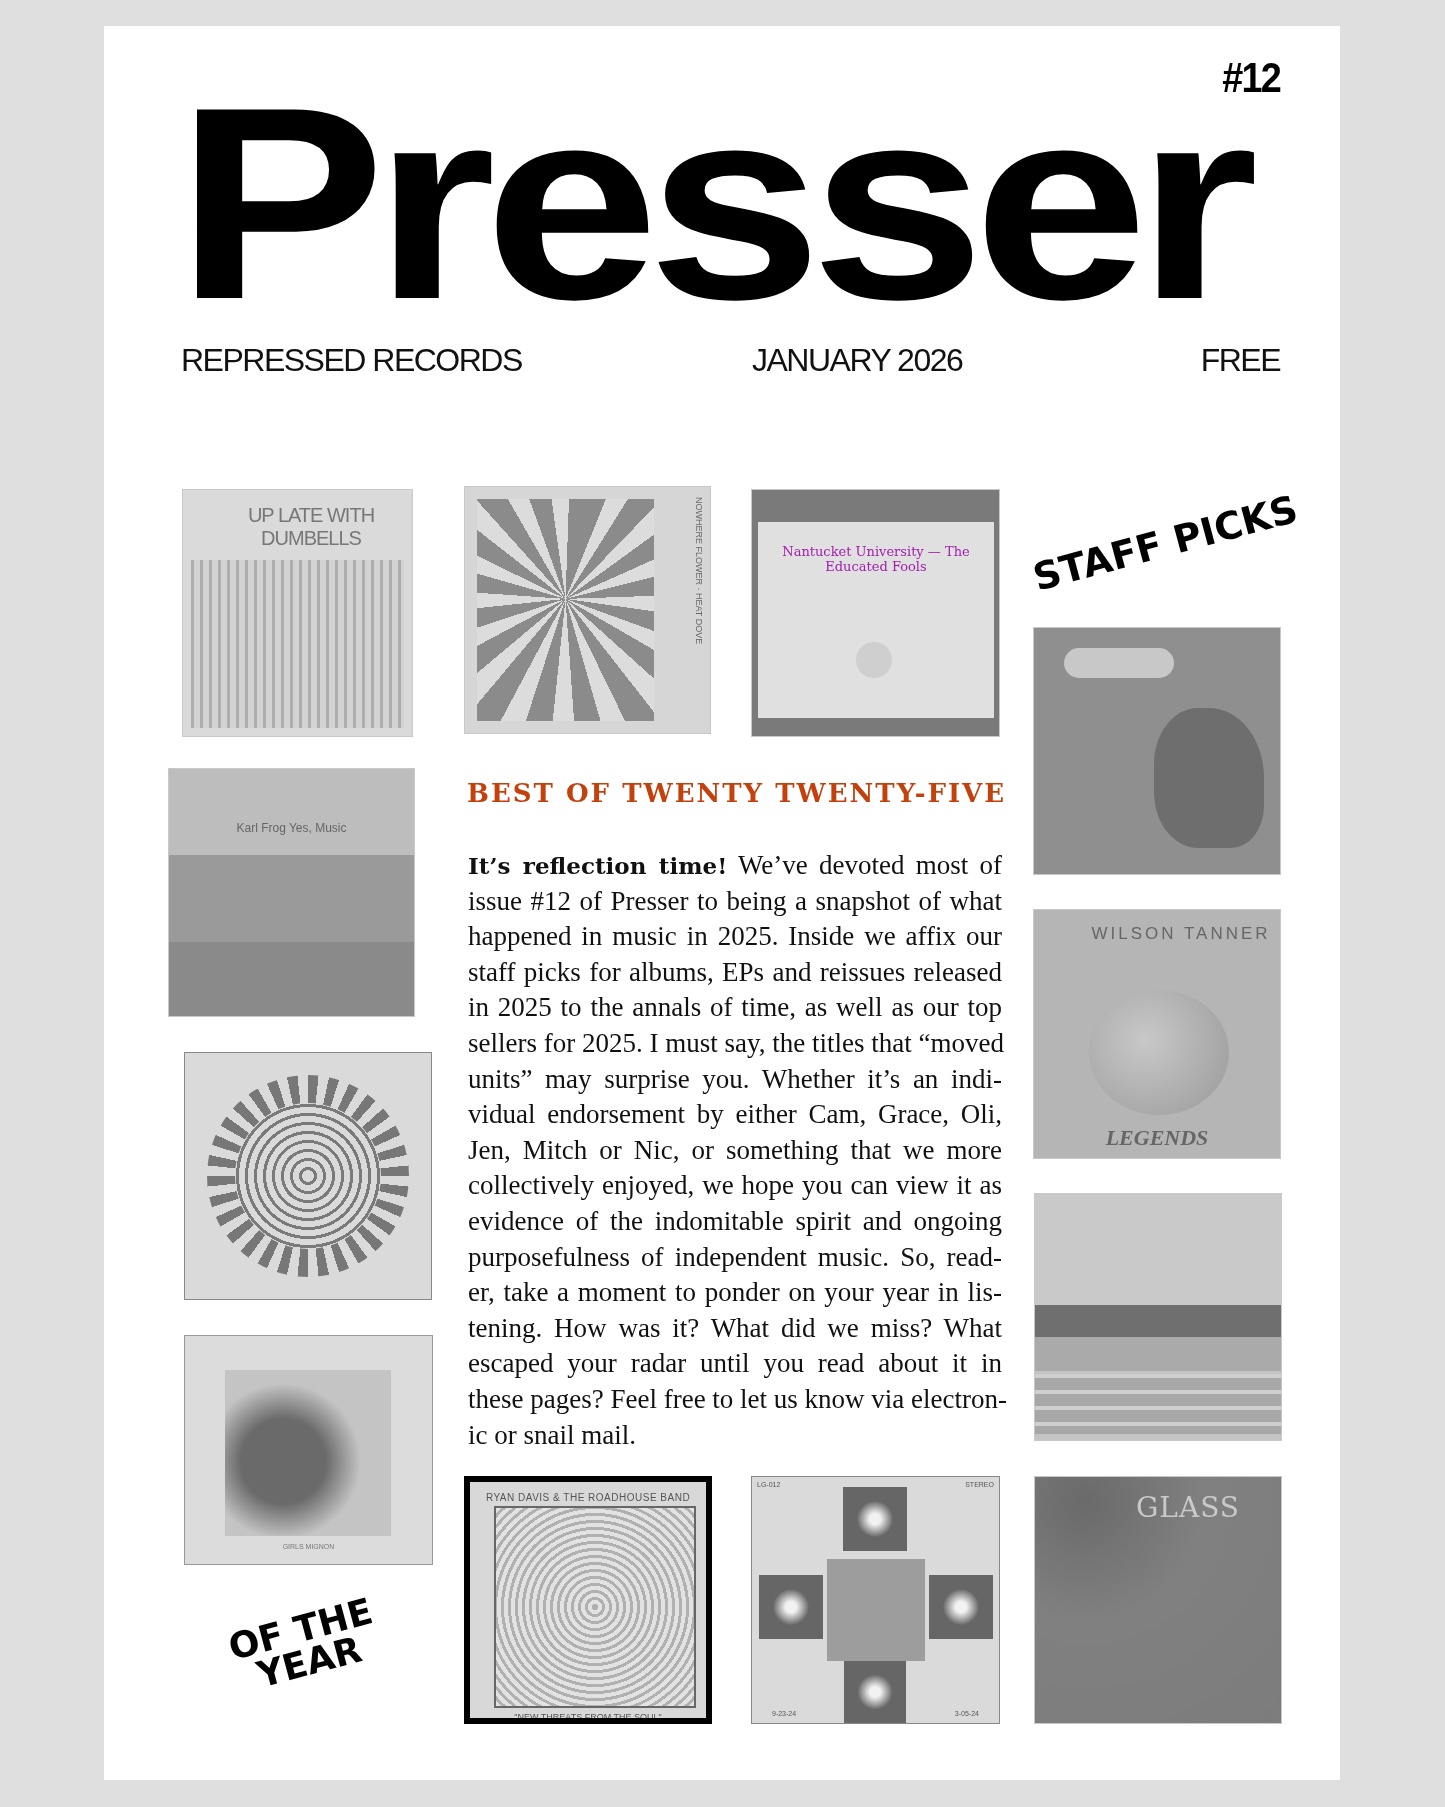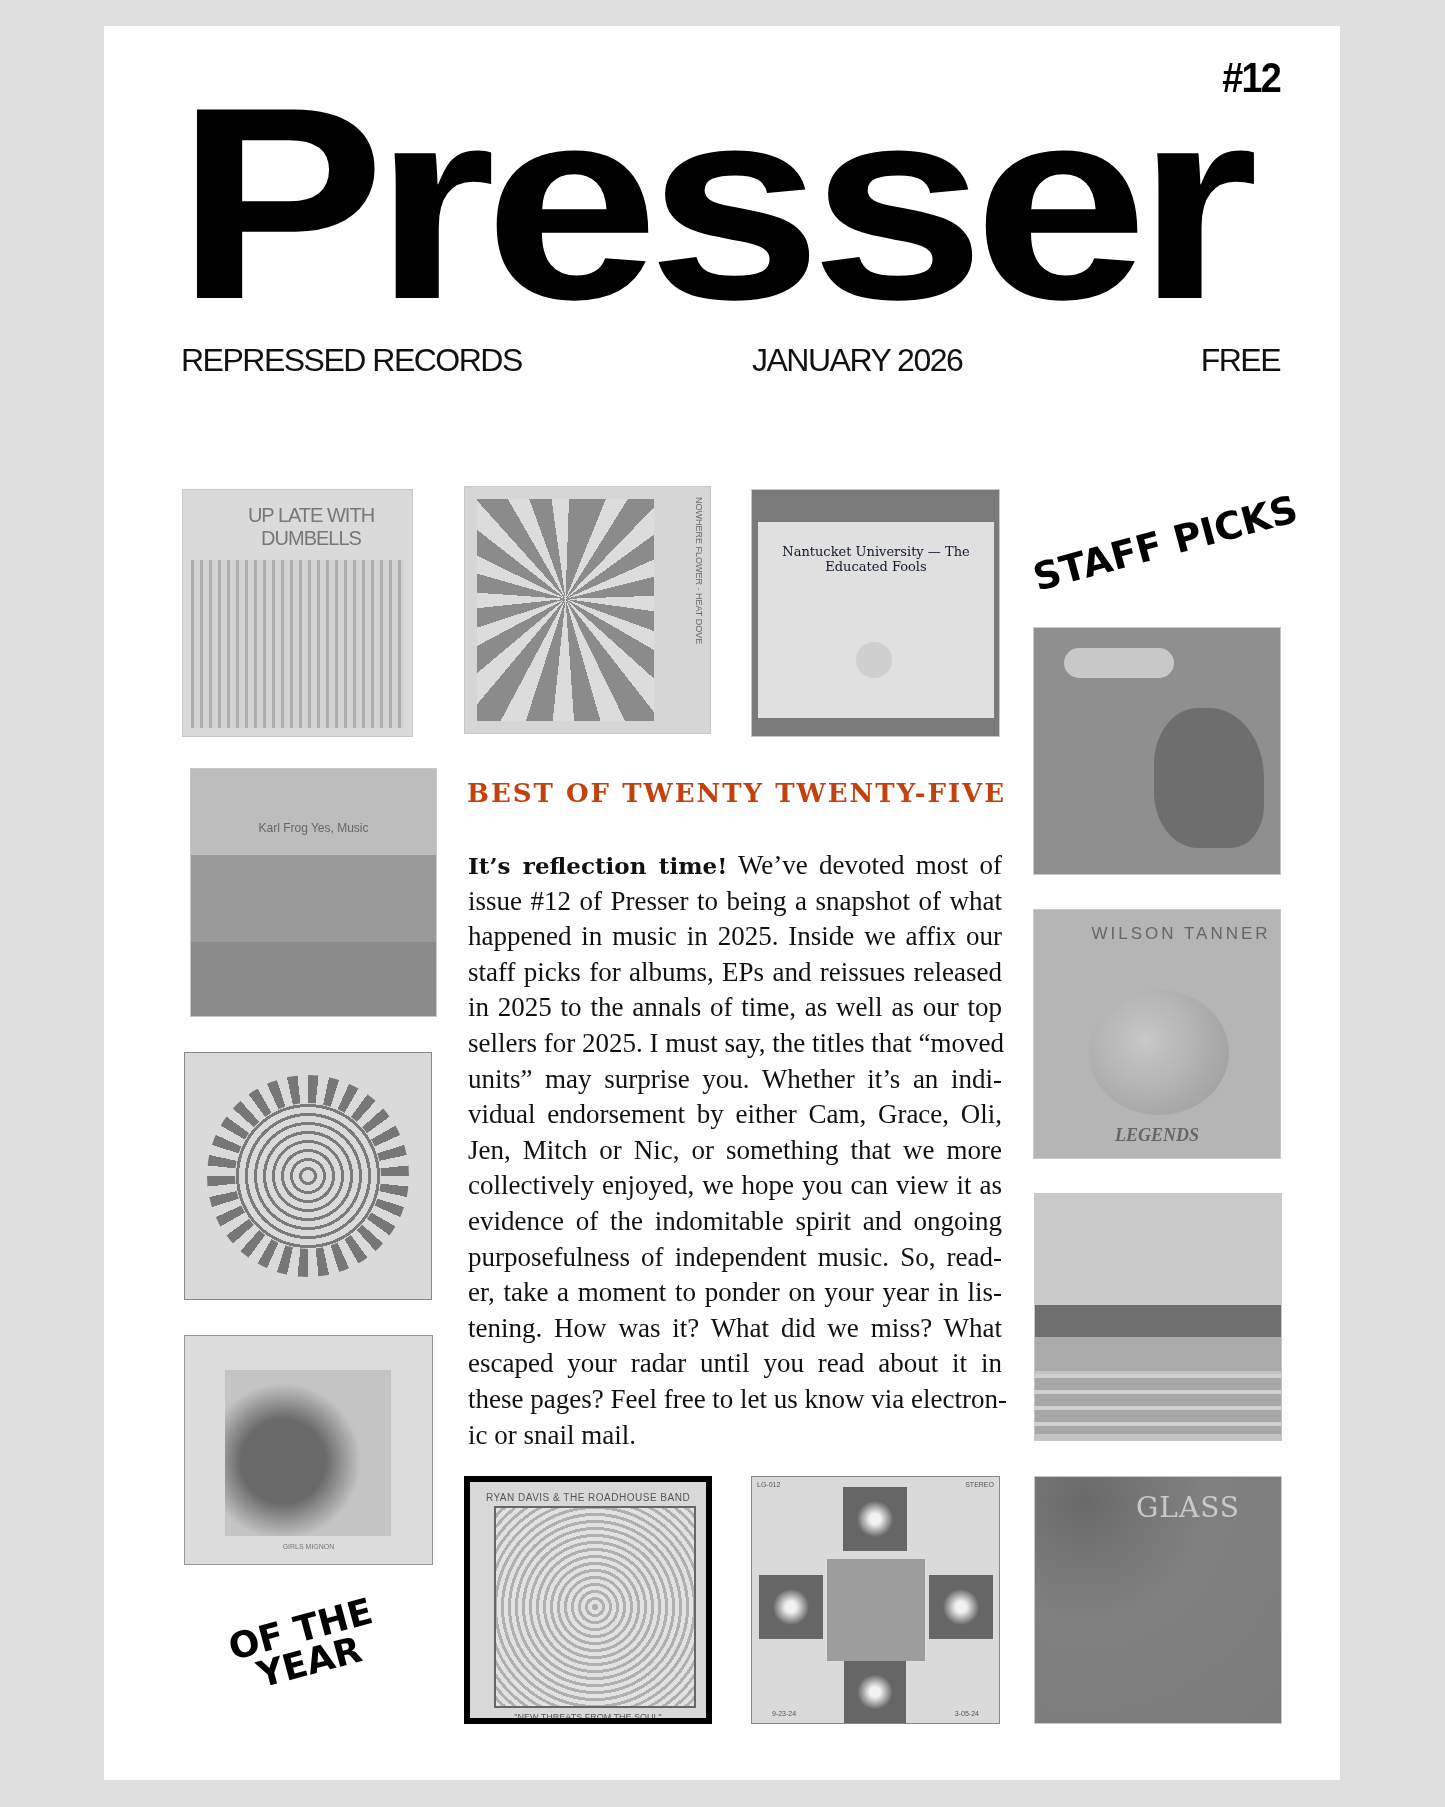--- a/index.html
+++ b/index.html
@@ -105,33 +105,33 @@
   <div class="art-label" style="top:14px;font-size:20px;letter-spacing:-1px;color:#777;margin-left:27px;">UP LATE WITH DUMBELLS</div>
 </div>
 
 <div class="album" style="left:464px;top:486px;width:247px;height:248px;background:#d6d6d6;">
   <div style="position:absolute;left:12px;top:12px;width:177px;height:222px;background:repeating-conic-gradient(from 10deg at 50% 45%,#8b8b8b 0 12deg,#dcdcdc 12deg 22deg);"></div>
   <div style="position:absolute;right:6px;top:10px;width:14px;height:228px;writing-mode:vertical-rl;font-size:9px;color:#666;">NOWHERE FLOWER · HEAT DOVE</div>
 </div>
 
 <div class="album" style="left:751px;top:489px;width:249px;height:248px;background:#7a7a7a;">
   <div style="position:absolute;left:6px;top:32px;width:236px;height:196px;background:#e0e0e0;">
-    <div style="position:absolute;left:0;right:0;top:22px;text-align:center;font-family:'DejaVu Serif',serif;font-size:13px;color:#0f172a;">Nantucket University — The Educated Fools</div>
+    <div style="position:absolute;left:0;right:0;top:22px;text-align:center;font-family:'DejaVu Serif',serif;font-size:13px;color:#a21caf;">Nantucket University — The Educated Fools</div>
     <div style="position:absolute;left:98px;top:120px;width:36px;height:36px;border-radius:50%;background:#cfcfcf;"></div>
   </div>
 </div>
 
 <div class="abs tilted staff-picks">STAFF PICKS</div>
 
 <div class="album" style="left:1033px;top:627px;width:248px;height:248px;background:#8f8f8f;">
   <div style="position:absolute;left:30px;top:20px;width:110px;height:30px;border-radius:15px;background:#c8c8c8;"></div>
   <div style="position:absolute;left:120px;top:80px;width:110px;height:140px;border-radius:40% 50% 30% 40%;background:#6e6e6e;"></div>
 </div>
 
-<div class="album" style="left:190px;top:768px;width:247px;height:249px;background:linear-gradient(#bdbdbd 0 35%,#9a9a9a 35% 70%,#8a8a8a 70%);">
+<div class="album" style="left:168px;top:768px;width:247px;height:249px;background:linear-gradient(#bdbdbd 0 35%,#9a9a9a 35% 70%,#8a8a8a 70%);">
   <div class="art-label" style="top:52px;font-size:12px;color:#666;">Karl Frog Yes, Music</div>
 </div>
 
 <div class="album" style="left:184px;top:1052px;width:248px;height:248px;background:#dadada;border:1px solid #888;">
   <div style="position:absolute;left:22px;top:22px;width:202px;height:202px;border-radius:50%;background:repeating-conic-gradient(#777 0 6deg,#dadada 6deg 12deg);">
     <div style="position:absolute;inset:28px;border-radius:50%;background:repeating-radial-gradient(#dadada 0 6px,#7a7a7a 6px 9px);"></div>
   </div>
 </div>
 
 <div class="album" style="left:184px;top:1335px;width:249px;height:230px;background:#dcdcdc;border:1px solid #999;">
@@ -163,21 +163,21 @@
   <span class="line">er, take a moment to ponder on your year in lis-</span>
   <span class="line">tening. How was it? What did we miss? What</span>
   <span class="line">escaped your radar until you read about it in</span>
   <span class="line">these pages? Feel free to let us know via electron-</span>
   <span class="line last">ic or snail mail.</span>
 </div>
 
 <div class="album" style="left:1033px;top:909px;width:248px;height:250px;background:#b5b5b5;">
   <div class="art-label" style="top:14px;font-size:17px;letter-spacing:3px;color:#666;padding-left:48px;">WILSON TANNER</div>
   <div style="position:absolute;left:55px;top:80px;width:140px;height:125px;border-radius:50%;background:radial-gradient(circle at 40% 40%,#c8c8c8,#999);"></div>
-  <div class="art-label" style="top:215px;font-size:18px;font-weight:700;font-style:italic;font-family:'Liberation Serif',serif;color:#666;">LEGENDS</div>
+  <div class="art-label" style="top:215px;font-size:22px;font-weight:700;font-style:italic;font-family:'Liberation Serif',serif;color:#666;">LEGENDS</div>
 </div>
 
 <div class="album" style="left:1034px;top:1193px;width:248px;height:248px;background:linear-gradient(#c9c9c9 0 45%,#6f6f6f 45% 58%,#aaaaaa 58% 72%,#c4c4c4 72%);">
   <div style="position:absolute;left:0;right:0;top:180px;height:60px;background:repeating-linear-gradient(#d4d4d4 0 4px,#9b9b9b 4px 16px);opacity:.7;"></div>
 </div>
 
 <div class="album" style="left:464px;top:1476px;width:248px;height:248px;background:#d8d8d8;border:6px solid #000000;">
   <div class="art-label" style="top:10px;font-size:10px;letter-spacing:0.5px;color:#555;">RYAN DAVIS &amp; THE ROADHOUSE BAND</div>
   <div style="position:absolute;left:24px;top:24px;width:198px;height:198px;border:2px solid #666;background:repeating-radial-gradient(circle at 50% 50%,#b0b0b0 0 3px,#e2e2e2 3px 7px);"></div>
   <div class="art-label" style="top:230px;font-size:9px;color:#555;">"NEW THREATS FROM THE SOUL"</div>

